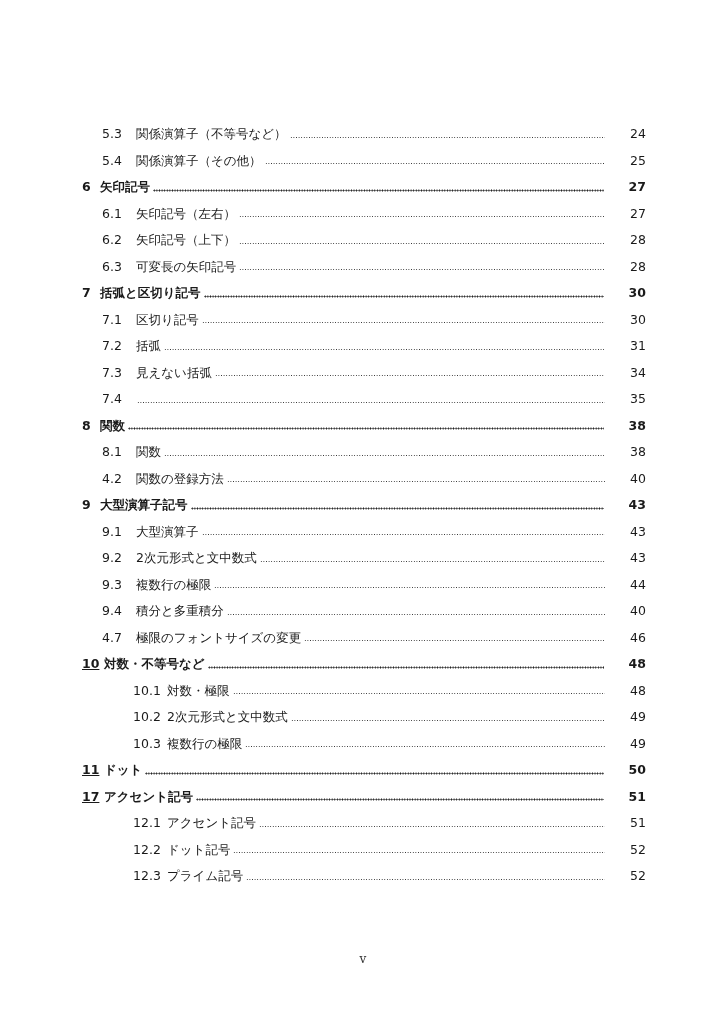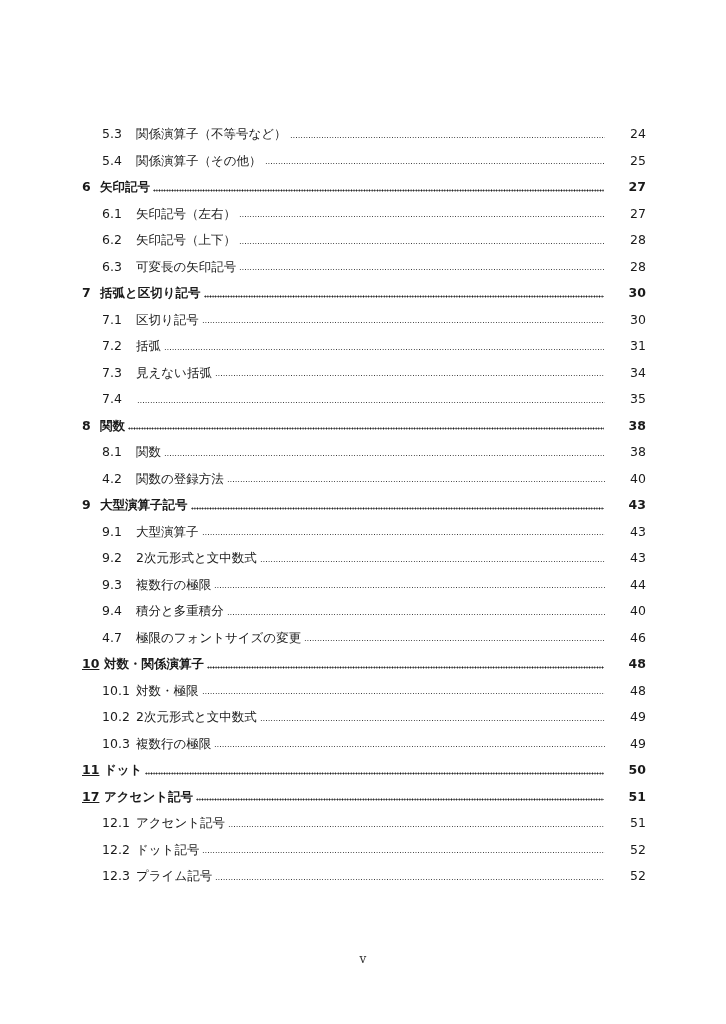--- a/index.html
+++ b/index.html
@@ -45,20 +45,21 @@
     }
     .chapter.wide .num {
       width: 22px;
       text-decoration: underline;
     }
     .section .num {
       width: 34px;
     }
     .section.wide .num {
       width: 34px;
+      margin-left: 31px;
     }
     .title {
       flex: 0 0 auto;
       padding-right: 2px;
     }
     .leader {
       flex: 1 1 auto;
       overflow: hidden;
       height: 10px;
       margin: 0 1px;
@@ -208,21 +209,21 @@
     <span class="page">40</span>
   </div>
   <div class="toc-entry section">
     <span class="num">4.7</span>
     <span class="title">極限のフォントサイズの変更</span>
     <span class="leader"></span>
     <span class="page">46</span>
   </div>
   <div class="toc-entry chapter wide">
     <span class="num">10</span>
-    <span class="title">対数・関係演算子</span>
+    <span class="title">対数・不等号など</span>
     <span class="leader"></span>
     <span class="page">48</span>
   </div>
   <div class="toc-entry section wide">
     <span class="num">10.1</span>
     <span class="title">対数・極限</span>
     <span class="leader"></span>
     <span class="page">48</span>
   </div>
   <div class="toc-entry section wide">

